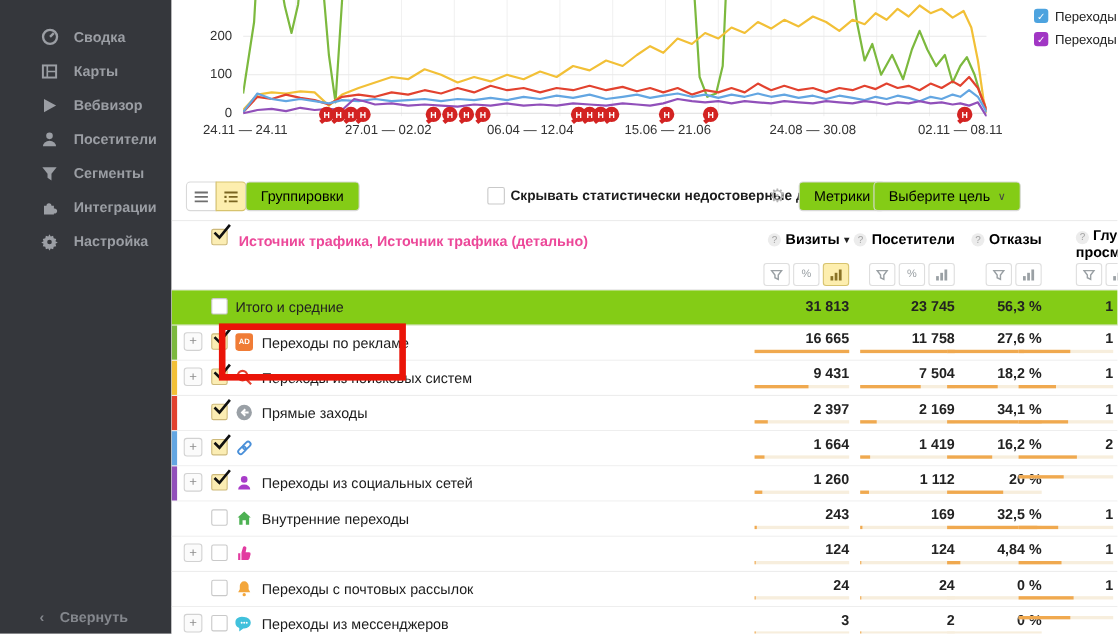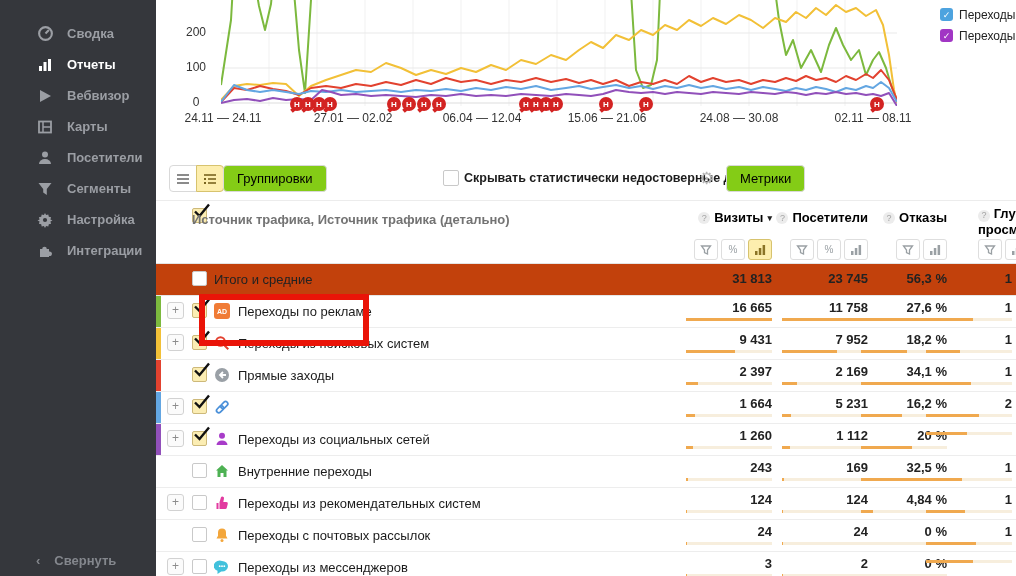--- a/index.html
+++ b/index.html
@@ -8,21 +8,21 @@
   
   .sidebar{width:156px;flex-shrink:0;background:#35373c;color:#9b9ea4;padding-top:18px;position:relative;box-sizing:border-box;}
   .nav-item{display:flex;align-items:center;height:31px;padding-left:36px;gap:13px;font-size:13px;font-weight:700;cursor:pointer;}
   .nav-item.active{color:#ffffff;}
   .ni{width:18px;height:17px;display:flex;align-items:center;justify-content:center;flex-shrink:0;}
   .collapse{position:absolute;bottom:8px;left:36px;display:flex;gap:14px;align-items:center;font-size:13px;font-weight:700;color:#84878d;cursor:pointer;}
   
   .main{position:relative;width:876px;height:576px;overflow:hidden;background:#fff;}
   
   .chart{position:relative;height:160px;}
-  .ytick{position:absolute;left:25px;width:30px;text-align:center;font-size:12px;color:#333;}
+  .ytick{position:absolute;left:25px;width:30px;text-align:right;font-size:12px;color:#333;}
   .yt0{top:25px}.yt1{top:60px}.yt2{top:95px}
   .plot{position:absolute;left:65px;top:0;width:676px;height:106px;}
   .xlab{position:absolute;top:111px;transform:translateX(-50%);font-size:12px;color:#333;white-space:nowrap;}
   .hmark{position:absolute;top:97px;width:14px;height:14px;border-radius:50%;background:#d32322;color:#fff;font-size:8px;font-weight:700;display:flex;align-items:center;justify-content:center;z-index:5;}
   .hmark::after{content:"";position:absolute;left:1px;bottom:-1px;width:4px;height:4px;background:#d32322;transform:rotate(50deg);z-index:-1;}
   .legend{position:absolute;top:4px;left:784px;width:140px;}
   .legend-item{display:flex;align-items:center;gap:6px;height:21px;cursor:pointer;}
   .lbox{width:13px;height:13px;border-radius:3px;color:#fff;font-size:9px;display:flex;align-items:center;justify-content:center;flex-shrink:0;}
   .llabel{font-size:12px;color:#222;white-space:nowrap;}
   
@@ -34,33 +34,33 @@
   .btn-group{left:67px;}
   .btn-metrics{left:570px;}
   .btn-goal{left:638px;gap:7px;}
   .chev-down{font-size:10px;color:#444;}
   .tcheck{position:absolute;left:287px;top:10px;width:14px;height:14px;border:1px solid #c9c9c9;border-radius:2px;background:#fff;cursor:pointer;}
   .tchecklabel{position:absolute;left:308px;top:11px;font-size:12.5px;font-weight:700;color:#1c1c1c;cursor:pointer;}
   .tgear{position:absolute;left:543px;top:8px;font-size:17px;color:#b5b5b5;cursor:pointer;}
   
   .thead{position:relative;height:64px;border-top:1px solid #ececec;border-bottom:1px solid #e4e4e4;box-sizing:border-box;}
   .hcb{position:absolute;left:14px;top:10px;}
-  .dimlabel{position:absolute;left:36px;top:11px;font-size:13px;font-weight:700;color:#737373;cursor:pointer;}
+  .dimlabel{position:absolute;left:36px;top:11px;font-size:13px;font-weight:700;color:#ec4899;cursor:pointer;padding-left:25px;}
   .hlab{position:absolute;top:9px;font-size:13px;font-weight:700;color:#000;display:flex;align-items:center;gap:4px;cursor:pointer;}
   .h1{right:244px}.h2{right:148px}.h3{right:69px}
   .h4{left:822px;width:130px;top:5px;line-height:15px;display:block;}
   .qicon{width:12px;height:12px;border-radius:50%;background:#ececec;color:#a3a3a3;font-size:9px;font-weight:400;display:inline-flex;align-items:center;justify-content:center;flex-shrink:0;}
   .caret{font-size:9px;color:#222;}
   .fgroup{position:absolute;top:38px;display:flex;gap:3px;}
   .g1{right:244px}.g2{right:148px}.g3{right:69px}.g4{left:822px}
   .fbtn{width:24px;height:21px;box-sizing:border-box;border:1px solid #dedede;border-radius:3px;background:#fff;display:flex;align-items:center;justify-content:center;cursor:pointer;color:#9aa0a4;font-size:10px;}
   .fbtn.on{background:#fdeeae;border-color:#d7c36e;color:#8a7326;}
   
   .trow{position:relative;height:31px;border-bottom:1px solid #ededed;background:#fff;}
-  .trow.totals{background:#c2410c;border-bottom:1px solid #e6e6e6;padding-left:15px;}
+  .trow.totals{background:#84cc16;border-bottom:1px solid #e6e6e6;padding-left:15px;}
   .stripe{position:absolute;left:0;top:0;bottom:0;width:5px;}
   .exp{position:absolute;left:11px;top:6px;width:17px;height:17px;box-sizing:border-box;border:1px solid #d2d2d2;border-radius:3px;background:#fbfbfb;color:#8c8c8c;font-size:12px;line-height:14px;text-align:center;cursor:pointer;}
   .cb{position:absolute;left:36px;top:7px;width:15px;height:15px;box-sizing:border-box;border:1px solid #c9c9c9;border-radius:2px;background:#fff;cursor:pointer;}
   .cb.on{background:#fbedb3;border-color:#cdb97a;}
   .ck{position:absolute;top:-6px;left:0;}
   .ricon{position:absolute;left:58px;top:7px;width:16px;height:16px;}
   .rlabel{position:absolute;left:82px;top:8px;font-size:13px;color:#1b1b1b;cursor:pointer;white-space:nowrap;}
   .rlabel.tot{left:58px;font-size:13px;color:#222;}
   .cell{position:absolute;top:5px;width:86px;text-align:right;}
   .c1{right:244px}.c2{right:148px}.c3{right:69px}.c4{right:4px}
@@ -80,81 +80,71 @@
   <aside class="sidebar">
     <div class="nav-item">
       <span class="ni">
           <svg viewBox="0 0 16 16" width="17" height="17">
             <circle cx="8" cy="8" r="6" fill="none" stroke="currentColor" stroke-width="2"></circle>
             <line x1="8" y1="8" x2="11.2" y2="4.8" stroke="currentColor" stroke-width="2"></line>
           </svg>
         </span>
       <span>Сводка</span>
     </div>
-    <div class="nav-item active">
-      <span class="ni">
-          <svg viewBox="0 0 16 16" width="16" height="16">
-            <rect x="2" y="9" width="3" height="5" fill="currentColor"></rect>
-            <rect x="6.5" y="5" width="3" height="9" fill="currentColor"></rect>
-            <rect x="11" y="2" width="3" height="12" fill="currentColor"></rect>
-          </svg>
-        </span>
-      <span>Отчеты</span>
-    </div>
-    <div class="nav-item">
-      <span class="ni">
-          <svg viewBox="0 0 16 16" width="16" height="16">
-            <path d="M3 2 L14 8 L3 14 Z" fill="currentColor"></path>
-          </svg>
-        </span>
-      <span>Вебвизор</span>
-    </div>
     <div class="nav-item">
       <span class="ni">
           <svg viewBox="0 0 16 16" width="16" height="16">
             <rect x="2" y="2.5" width="12" height="11" fill="none" stroke="currentColor" stroke-width="1.8"></rect>
             <line x1="6" y1="2.5" x2="6" y2="13.5" stroke="currentColor" stroke-width="1.5"></line>
             <line x1="6" y1="8" x2="14" y2="8" stroke="currentColor" stroke-width="1.5"></line>
           </svg>
         </span>
       <span>Карты</span>
     </div>
     <div class="nav-item">
       <span class="ni">
           <svg viewBox="0 0 16 16" width="16" height="16">
+            <path d="M3 2 L14 8 L3 14 Z" fill="currentColor"></path>
+          </svg>
+        </span>
+      <span>Вебвизор</span>
+    </div>
+    <div class="nav-item">
+      <span class="ni">
+          <svg viewBox="0 0 16 16" width="16" height="16">
             <circle cx="8" cy="4.5" r="3" fill="currentColor"></circle>
             <path d="M2 14 a6 5 0 0 1 12 0 Z" fill="currentColor"></path>
           </svg>
         </span>
       <span>Посетители</span>
     </div>
     <div class="nav-item">
       <span class="ni">
           <svg viewBox="0 0 16 16" width="16" height="16">
             <path d="M1.5 2 H14.5 L9.8 8 V14 L6.2 11.5 V8 Z" fill="currentColor"></path>
           </svg>
         </span>
       <span>Сегменты</span>
     </div>
     <div class="nav-item">
       <span class="ni">
           <svg viewBox="0 0 16 16" width="16" height="16">
-            <path d="M8 1 l1.1 2.1 2.2-0.7 0.5 2.3 2.3 0.5 -0.7 2.2 2.1 1.1 -2.1 1.1 0.7 2.2 -2.3 0.5 -0.5 2.3 -2.2-0.7 -1.1 2.1 -1.1-2.1 -2.2 0.7 -0.5-2.3 -2.3-0.5 0.7-2.2 -2.1-1.1 2.1-1.1 -0.7-2.2 2.3-0.5 0.5-2.3 2.2 0.7 Z" fill="currentColor"></path>
-            <circle cx="8" cy="8" r="2.1" fill="#35373c"></circle>
-          </svg>
-        </span>
-      <span>Настройка</span>
+            <path d="M3 6 H5.2 A2.3 2.3 0 1 1 9.8 6 H12 V8.6 A2.3 2.3 0 1 1 12 13 V14 H3 Z" fill="currentColor"></path>
+          </svg>
+        </span>
+      <span>Интеграции</span>
     </div>
     <div class="nav-item">
       <span class="ni">
           <svg viewBox="0 0 16 16" width="16" height="16">
-            <path d="M3 6 H5.2 A2.3 2.3 0 1 1 9.8 6 H12 V8.6 A2.3 2.3 0 1 1 12 13 V14 H3 Z" fill="currentColor"></path>
-          </svg>
-        </span>
-      <span>Интеграции</span>
+            <path d="M8 1 l1.1 2.1 2.2-0.7 0.5 2.3 2.3 0.5 -0.7 2.2 2.1 1.1 -2.1 1.1 0.7 2.2 -2.3 0.5 -0.5 2.3 -2.2-0.7 -1.1 2.1 -1.1-2.1 -2.2 0.7 -0.5-2.3 -2.3-0.5 0.7-2.2 -2.1-1.1 2.1-1.1 -0.7-2.2 2.3-0.5 0.5-2.3 2.2 0.7 Z" fill="currentColor"></path>
+            <circle cx="8" cy="8" r="2.1" fill="#35373c"></circle>
+          </svg>
+        </span>
+      <span>Настройка</span>
     </div>
     <div class="collapse">
       <span>‹</span>
       <span>Свернуть</span>
     </div>
   </aside>
 
   <div class="main">
 
     <section class="chart">
@@ -274,20 +264,24 @@
             </g>
             <rect x="1" y="5" width="2" height="2" fill="#7a6520"></rect>
             <rect x="1" y="9" width="2" height="2" fill="#7a6520"></rect>
           </svg>
         </span>
       <span class="btn btn-group">Группировки</span>
       <span class="tcheck"></span>
       <span class="tchecklabel">Скрывать статистически недостоверные данные</span>
       <span class="tgear">⚙</span>
       <span class="btn btn-metrics">Метрики</span>
+      <span class="btn btn-goal">
+        <span>Выберите цель</span>
+        <span class="chev-down">∨</span>
+      </span>
     </section>
 
     <section class="thead">
       <span class="cb on hcb">
           <svg class="ck" viewBox="0 0 18 16" width="18" height="16">
             <path d="M2 8.5 L6.5 13 L16 1.5" fill="none" stroke="#111" stroke-width="2.4"></path>
           </svg>
         </span>
       <span class="dimlabel">Источник трафика, Источник трафика (детально)</span>
 
@@ -437,21 +431,21 @@
               <line x1="10" y1="10" x2="14.3" y2="14.3" stroke="#e3402f" stroke-width="2"></line>
             </svg></span>
         <span class="rlabel">Переходы из поисковых систем</span>
         <span class="cell c1">
             <span class="num">9 431</span>
             <span class="track">
               <span class="bar" style="width: 57%;"></span>
             </span>
           </span>
         <span class="cell c2">
-            <span class="num">7 952</span>
+            <span class="num">7 504</span>
             <span class="track">
               <span class="bar" style="width: 64%;"></span>
             </span>
           </span>
         <span class="cell c3">
             <span class="num">18,2 %</span>
             <span class="track">
               <span class="bar" style="width: 53%;"></span>
             </span>
           </span>
@@ -516,21 +510,21 @@
                 <rect x="7" y="6" width="8" height="4.5" rx="2.2"></rect>
               </g>
             </svg></span>
         <span class="cell c1">
             <span class="num">1 664</span>
             <span class="track">
               <span class="bar" style="width: 10%;"></span>
             </span>
           </span>
         <span class="cell c2">
-            <span class="num">5 231</span>
+            <span class="num">1 419</span>
             <span class="track">
               <span class="bar" style="width: 10%;"></span>
             </span>
           </span>
         <span class="cell c3">
             <span class="num">16,2 %</span>
             <span class="track">
               <span class="bar" style="width: 48%;"></span>
             </span>
           </span>
@@ -613,21 +607,20 @@
             </span>
           </span>
       </div>
 
       <div class="trow">
         <span class="exp">+</span>
         <span class="cb"></span>
         <span class="ricon"><svg viewBox="0 0 16 16" width="16" height="16">
               <path d="M2.5 8 h2 v6 h-2 Z M5.5 14 h5.8 a1.6 1.6 0 0 0 1.5-1.2 l1-4 a1.5 1.5 0 0 0-1.5-1.8 H9.3 l0.6-3.1 A1.6 1.6 0 0 0 6.9 2.6 L5.5 7.2 Z" fill="#e23ba0"></path>
             </svg></span>
-        <span class="rlabel">Переходы из рекомендательных систем</span>
         <span class="cell c1">
             <span class="num">124</span>
             <span class="track">
               <span class="bar" style="width: 1.5%;"></span>
             </span>
           </span>
         <span class="cell c2">
             <span class="num">124</span>
             <span class="track">
               <span class="bar" style="width: 1.5%;"></span>

